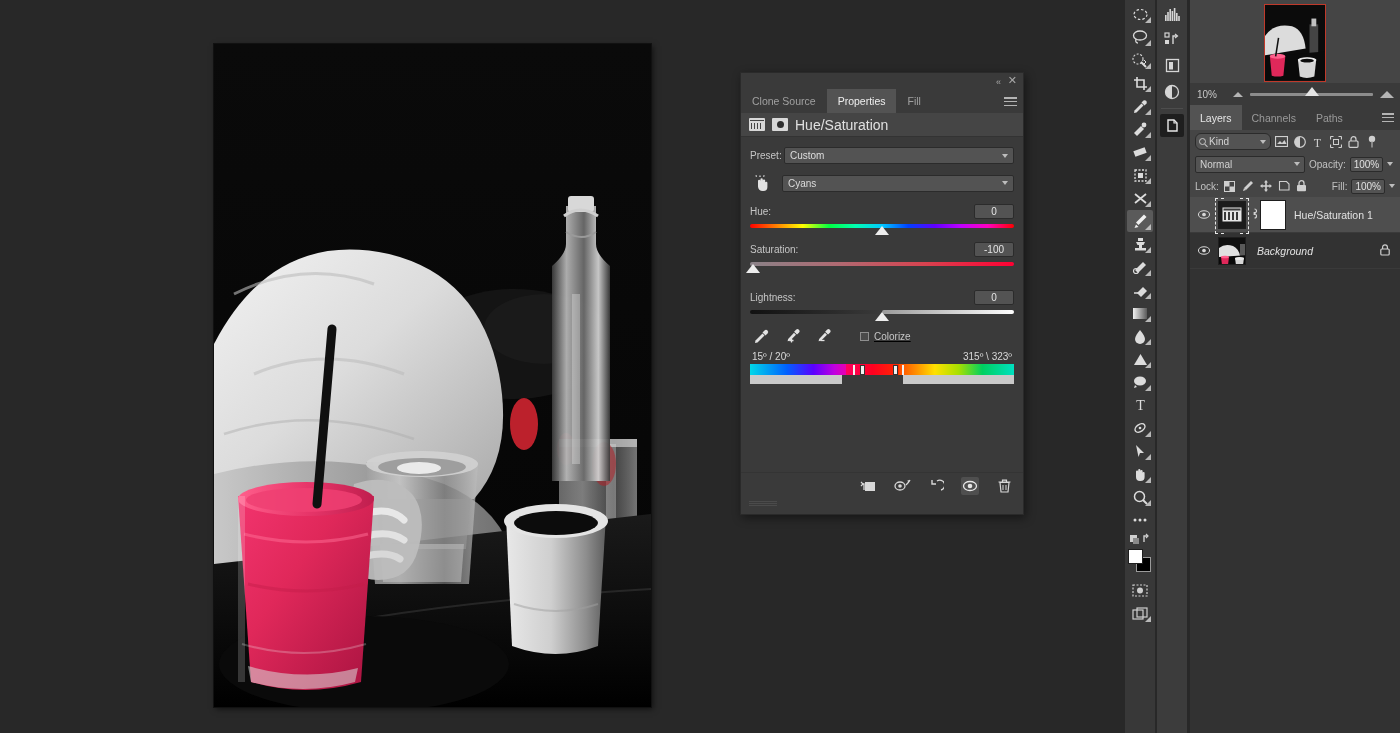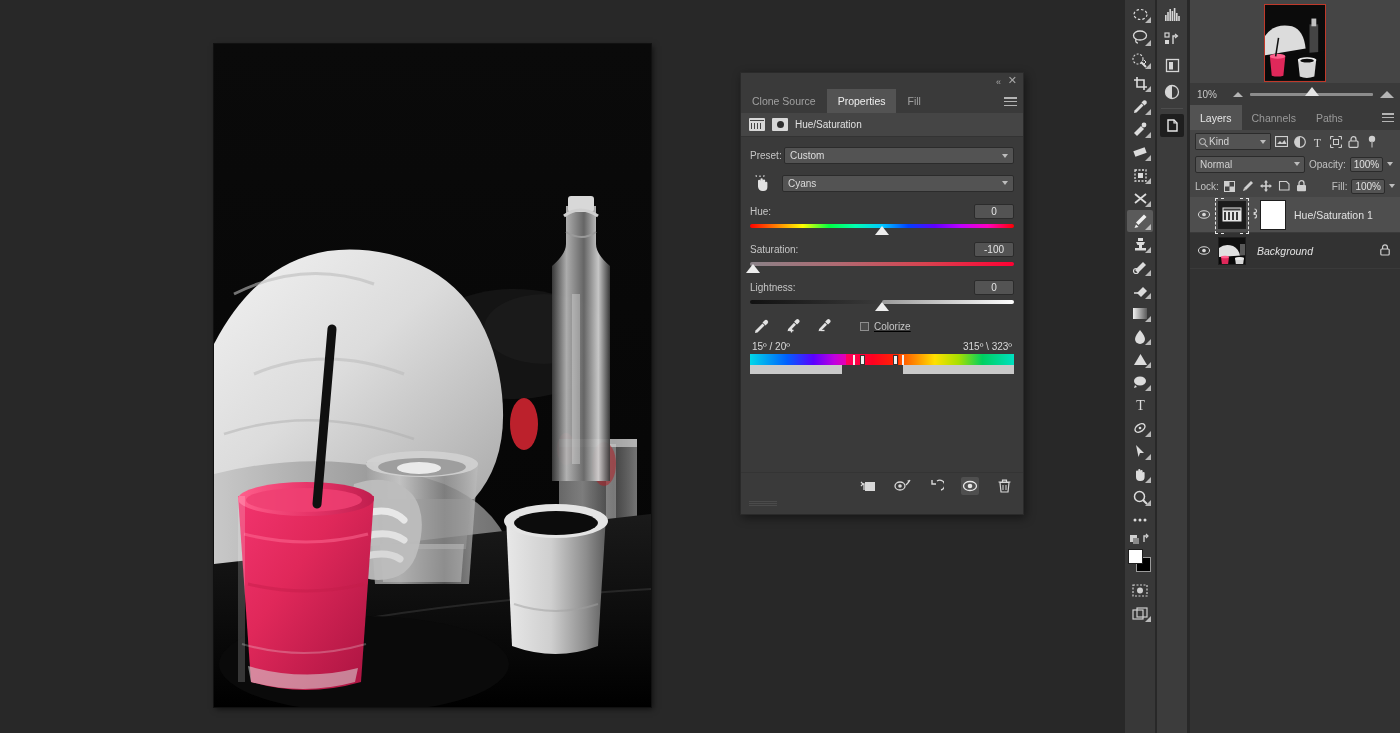--- a/index.html
+++ b/index.html
@@ -74,21 +74,21 @@
     display: flex; flex-direction: column; justify-content: space-between;
   }
   #layers-menu-icon i { display: block; height: 1.5px; background: #b4b4b4; }
 
   #filter-row {
     display: flex; align-items: center; height: 23px; padding: 0 5px;
     background: #454545; gap: 3px;
   }
   #kind-select {
     width: 76px; height: 17px; background: #535353; border: 1px solid #2b2b2b;
-    border-radius: 1px; display: flex; align-items: center; padding: 0 3px;
+    border-radius: 6px; display: flex; align-items: center; padding: 0 3px;
     font-size: 10px; color: #d2d2d2; position: relative;
   }
   .mag { width: 7px; height: 7px; border: 1.3px solid #c6c6c6; border-radius: 50%;
     position: relative; margin-right: 3px; flex: none; }
   .mag::after { content:""; position: absolute; right: -3px; bottom: -2px;
     width: 4px; height: 1.3px; background: #c6c6c6; transform: rotate(45deg); }
   .chev { width: 0; height: 0; border-left: 3.5px solid transparent;
     border-right: 3.5px solid transparent; border-top: 4px solid #bdbdbd; }
   #kind-select .chev { position: absolute; right: 4px; }
   .filt-ic { width: 15px; height: 15px; display: flex; align-items: center;
@@ -205,21 +205,21 @@
     height: 24px; background: #454545; display: flex; align-items: center;
     padding: 0 8px; gap: 7px; border-bottom: 1px solid #333;
   }
   #adj-icon-1 { width: 16px; height: 13px; background: #d8d8d8; position: relative; border-radius: 1px; }
   #adj-icon-1::before { content:""; position: absolute; left: 1px; right: 1px; top: 2px; height: 1px; background: #444; }
   #adj-icon-1::after { content:""; position: absolute; left: 2px; top: 5px; width: 12px; height: 6px;
     background: repeating-linear-gradient(90deg, #444 0 1.5px, #d8d8d8 1.5px 3px); }
   #adj-icon-2 { width: 16px; height: 13px; background: #d8d8d8; border-radius: 1px;
     display: flex; align-items: center; justify-content: center; }
   #adj-icon-2 span { width: 7px; height: 7px; border-radius: 50%; background: #2e2e2e; }
-  #adj-title { font-size: 10px; color: #e0e0e0; text-align: center; }
+  #adj-title { font-size: 14px; color: #e0e0e0; text-align: center; }
 
   #props-body { padding: 10px 9px 0 9px; }
   .prop-row { display: flex; align-items: center; margin-bottom: 9px; }
   .prop-label { font-size: 10px; color: #c6c6c6; width: 34px; }
   .sel-box {
     flex: 1; height: 17px; background: #535353; border: 1px solid #2b2b2b;
     border-radius: 2px; display: flex; align-items: center; padding: 0 5px;
     font-size: 10px; color: #ddd; position: relative;
   }
   .sel-box .chev { position: absolute; right: 5px; }
@@ -894,21 +894,21 @@
           <span class="slider-name">Saturation:</span>
           <div class="slider-val">
               <span>-100</span>
             </div>
         </div>
         <div class="track sat">
           <div class="thumb" style="left:1%"></div>
         </div>
       </div>
 
-      <div class="slider-block" style="margin-top:14px">
+      <div class="slider-block" style="margin-top:24px">
         <div class="slider-head">
           <span class="slider-name">Lightness:</span>
           <div class="slider-val">
               <span>0</span>
             </div>
         </div>
         <div class="light-wrap">
           <div class="track light-left"></div>
           <div class="track light-right"></div>
           <div class="thumb" style="left:50%"></div>

